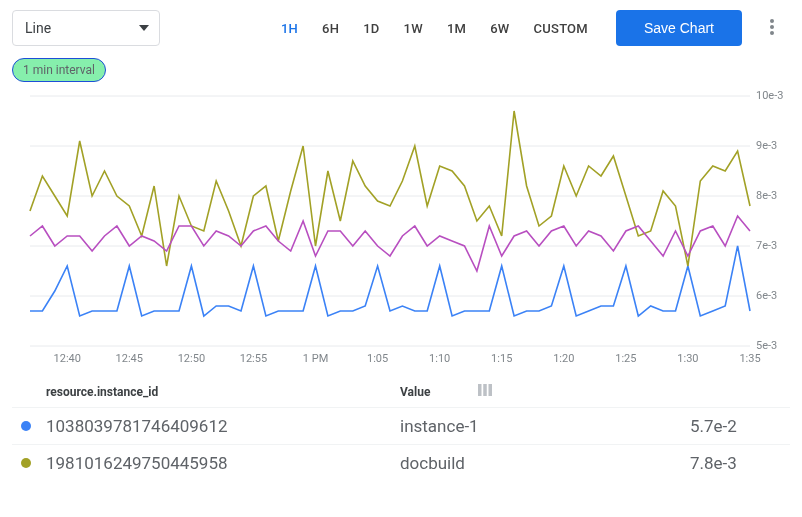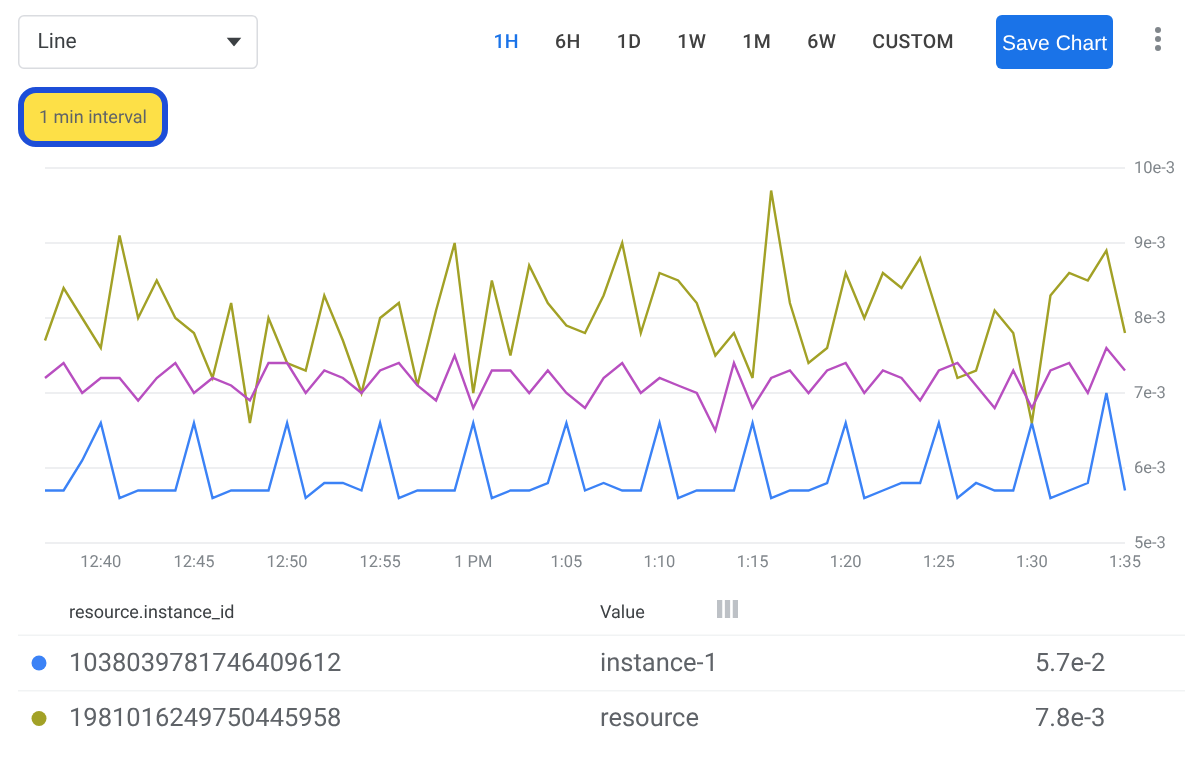--- a/index.html
+++ b/index.html
@@ -17,21 +17,21 @@
   .toolbar {
     display: flex;
     align-items: center;
     gap: 8px;
     height: 40px;
   }
   .chart-type-select {
     display: flex;
     align-items: center;
     justify-content: space-between;
-    width: 160px;
+    width: 148px;
     height: 36px;
     border: 1px solid #dadce0;
     border-radius: 4px;
     padding: 0 10px 0 12px;
     font-size: 14px;
     color: #3c4043;
     cursor: pointer;
   }
   .dropdown-icon svg { display:block; }
   .spacer { flex: 1; }
@@ -50,21 +50,21 @@
     cursor: pointer;
     letter-spacing: 0.25px;
   }
   .range-tab.active { color: #1a73e8; }
   .save-btn {
     background: #1a73e8;
     color: #fff;
     border: none;
     border-radius: 4px;
     height: 36px;
-    padding: 0 4px;
+    padding: 0 28px;
     font-size: 14px;
     font-weight: 500;
     cursor: pointer;
     margin-left: 8px;
   }
   .more-btn {
     width: 36px;
     height: 36px;
     display: flex;
     align-items: center;
@@ -73,25 +73,25 @@
     cursor: pointer;
     border-radius: 50%;
     margin-left: 4px;
   }
   .interval-row {
     margin-top: 10px;
   }
   .interval-chip {
     display: inline-flex;
     align-items: center;
-    height: 40px;
+    height: 24px;
     padding: 0 10px;
-    border: 4px solid #1d4ed8;
+    border: 1px solid #1d4ed8;
     border-radius: 12px;
-    background: #fde047;
+    background: #86efac;
     color: #5f6368;
     font-size: 12px;
   }
   .chart-wrap {
     margin-top: 8px;
     position: relative;
     width: 100%;
     height: 280px;
   }
   svg.chart { display:block; }
@@ -103,21 +103,21 @@
     margin-top: 6px;
     width: 100%;
   }
   .legend-header, .legend-row {
     display: flex;
     align-items: center;
     padding: 8px 0;
     border-bottom: none;
   }
   .legend-header {
-    font-weight: 400;
+    font-weight: 700;
     font-size: 12px;
     color: #3c4043;
   }
   .legend-row {
     font-size: 17px;
     color: #5f6368;
     border-top: 1px solid #f1f3f4;
   }
   .col-swatch { width: 28px; display:flex; justify-content:center; }
   .swatch { width:10px; height:10px; border-radius:50%; }
@@ -221,20 +221,20 @@
           <div class="col-a">1038039781746409612</div>
           <div class="col-b">instance-1</div>
           <div class="col-c">5.7e-2</div>
           <div class="col-icon"></div>
         </div>
         <div class="legend-row">
           <div class="col-swatch">
             <span class="swatch" style="background:#a2a126"></span>
           </div>
           <div class="col-a">1981016249750445958</div>
-          <div class="col-b">resource</div>
+          <div class="col-b">docbuild</div>
           <div class="col-c">7.8e-3</div>
           <div class="col-icon"></div>
         </div>
       </div>
   </div>
 
 </div>
 
 </body></html>

